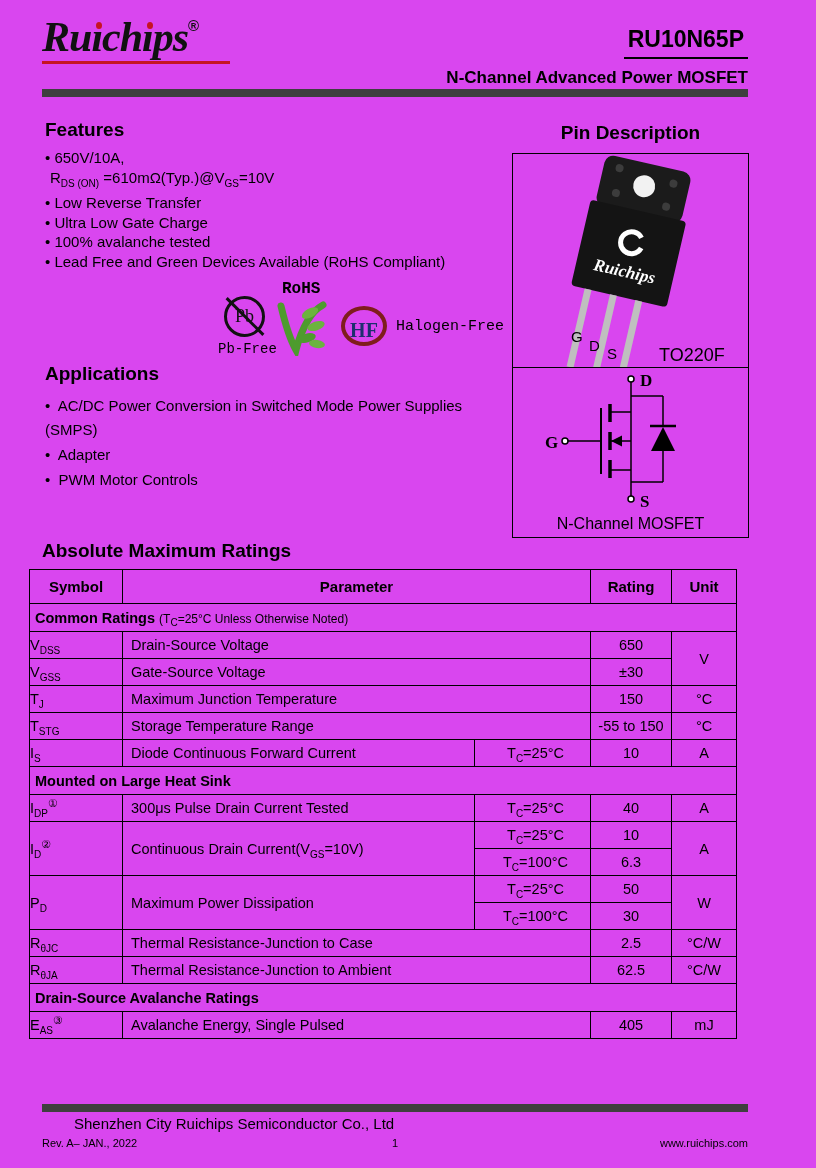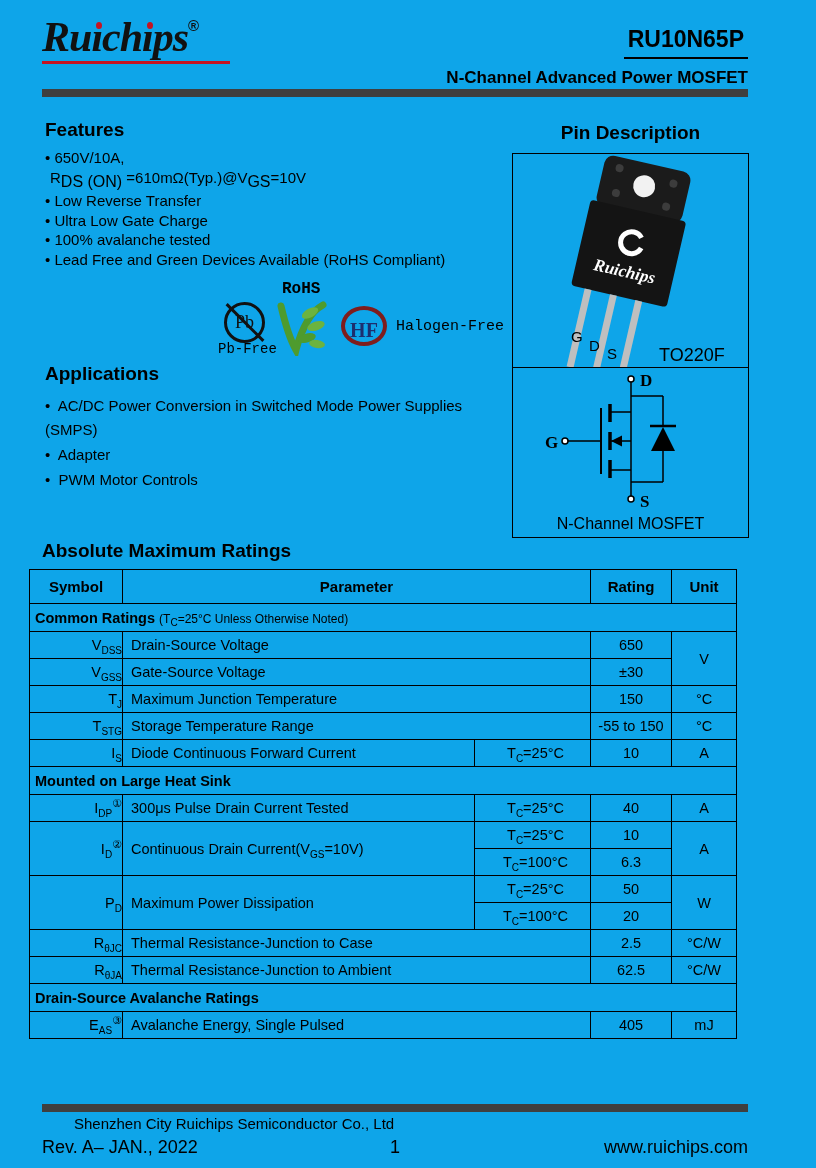--- a/index.html
+++ b/index.html
@@ -1,17 +1,17 @@
 <!DOCTYPE html>
 <html><head>
 <meta charset="utf-8">
 <style>
   * { margin:0; padding:0; box-sizing:border-box; }
   body { background:#888; font-family:"Liberation Sans", sans-serif; }
-  .page { position:relative; width:816px; height:1168px; background:#0ea5e9; margin:0 auto; overflow:hidden; color:#000; }
+  .page { position:relative; width:816px; height:1168px; background:#d946ef; margin:0 auto; overflow:hidden; color:#000; }
 
   
   .logo-block { position:absolute; left:42px; top:16px; }
   .logo-text { font-family:"Liberation Serif", serif; font-style:italic; font-weight:bold; font-size:42px; line-height:1; letter-spacing:-1px; color:#111; }
   .logo-text .di { position:relative; }
   .logo-text .di::after { content:''; position:absolute; left:5px; top:8px; width:6px; height:7px; border-radius:50%; background:#c61422; }
   .logo-reg { font-size:15px; font-weight:bold; font-style:normal; vertical-align:20px; font-family:"Liberation Sans",sans-serif; }
   .logo-underline { width:188px; height:3px; background:#c61422; margin-top:3px; }
   .part-block { position:absolute; right:68px; top:26px; text-align:right; }
   .part-number { display:inline-block; font-size:23px; font-weight:bold; border-bottom:2px solid #000; padding:0 4px 4px 4px; }
@@ -19,25 +19,25 @@
   .top-bar { position:absolute; left:42px; right:68px; top:89px; height:8px; background:#3f3f3f; }
 
   
   .h-section { font-size:19px; font-weight:bold; }
 
   
   .features-block { position:absolute; left:45px; top:119px; width:470px; }
   .features-list { margin-top:7px; font-size:15px; }
   .feat-item { line-height:19.5px; }
   .feat-item.cont { padding-left:5px; }
-  .feat-item sub, .apps-list sub { font-size:16px;text-align:right; }
+  .feat-item sub, .apps-list sub { font-size:10px;text-align:right; }
 
   
   .badges { position:absolute; left:200px; top:280px; width:310px; height:86px; }
-  .pb-badge { position:absolute; left:24px; top:22px; width:41px; height:41px; border:3px solid #111; border-radius:50%; display:flex; align-items:center; justify-content:center; font-family:"Liberation Serif",serif; font-size:18px; color:#111; }
+  .pb-badge { position:absolute; left:24px; top:16px; width:41px; height:41px; border:3px solid #111; border-radius:50%; display:flex; align-items:center; justify-content:center; font-family:"Liberation Serif",serif; font-size:18px; color:#111; }
   .pb-badge::after { content:''; position:absolute; left:-8px; top:16px; width:52px; height:3px; background:#111; transform:rotate(45deg); }
   .pb-caption { position:absolute; left:18px; top:61px; font-family:"Liberation Mono",monospace; font-size:14px; }
   .rohs-label { position:absolute; left:82px; top:0px; font-family:"Liberation Mono",monospace; font-weight:bold; font-size:16px; }
   .rohs-art { position:absolute; left:76px; top:20px; }
   .hf-badge { position:absolute; left:141px; top:26px; width:46px; height:40px; border:4px solid #7f1d1d; border-radius:50%; display:flex; align-items:flex-end; justify-content:center; font-family:"Liberation Serif",serif; font-size:20px; font-weight:bold; color:#1d2f6e; }
   .halogen-caption { position:absolute; left:196px; top:38px; font-family:"Liberation Mono",monospace; font-size:15px; }
 
   
   .apps-block { position:absolute; left:45px; top:363px; width:462px; }
   .apps-list { margin-top:9px; font-size:15px; }
@@ -51,33 +51,33 @@
   .sch-cell { height:170px; border-top:1px solid #000; position:relative; text-align:center; }
   .sch-caption { position:absolute; bottom:4px; width:100%; font-size:16px; }
 
   
   .amr-heading { position:absolute; left:42px; top:540px; }
   .amr-table-wrap { position:absolute; left:29px; top:569px; }
   table.amr { border-collapse:collapse; table-layout:fixed; width:707px; font-size:14.5px; }
   table.amr th, table.amr td { border:1px solid #000; vertical-align:middle; }
   table.amr th { height:34px; font-size:15px; text-align:center; }
   table.amr td { height:27px; }
-  td.col-symbol { text-align:right; }
+  td.col-symbol { text-align:left; }
   td.col-param { text-align:left; padding-left:8px; }
   td.col-cond { text-align:center; padding-left:6px; }
   td.col-rating, td.col-unit { text-align:center; }
   tr.section-row td { height:28px; padding-left:5px; font-weight:bold; font-size:14.5px; }
   tr.section-row .note { font-weight:normal; font-size:12px; }
   table.amr sub { font-size:10px; line-height:0; }
   table.amr sup { font-size:11px; line-height:0; vertical-align:6px; }
 
   
   .footer-bar { position:absolute; left:42px; right:68px; top:1104px; height:8px; background:#3f3f3f; }
   .footer-company { position:absolute; left:42px; top:1115px; font-size:15px;margin-left:32px; }
-  .footer-rev { position:absolute; left:42px; right:68px; top:1137px; font-size:18px; }
+  .footer-rev { position:absolute; left:42px; right:68px; top:1137px; font-size:11px; }
   .footer-rev .rev { position:absolute; left:0; }
   .footer-rev .pageno { display:block; width:100%; text-align:center; }
   .footer-rev .site { position:absolute; right:0; top:0; }
 </style>
 </head>
 <body>
 
 <div class="page">
 
   <div class="logo-block">
@@ -263,21 +263,21 @@
           </tr>
           <tr>
             <td class="col-symbol" rowspan="2">P<sub>D</sub></td>
             <td class="col-param" rowspan="2">Maximum Power Dissipation</td>
             <td class="col-cond">T<sub>C</sub>=25°C</td>
             <td class="col-rating">50</td>
             <td class="col-unit" rowspan="2">W</td>
           </tr>
           <tr>
             <td class="col-cond">T<sub>C</sub>=100°C</td>
-            <td class="col-rating">20</td>
+            <td class="col-rating">30</td>
           </tr>
           <tr>
             <td class="col-symbol">R<sub>θJC</sub></td>
             <td class="col-param" colspan="2">Thermal Resistance-Junction to Case</td>
             <td class="col-rating">2.5</td>
             <td class="col-unit">°C/W</td>
           </tr>
           <tr>
             <td class="col-symbol">R<sub>θJA</sub></td>
             <td class="col-param" colspan="2">Thermal Resistance-Junction to Ambient</td>

